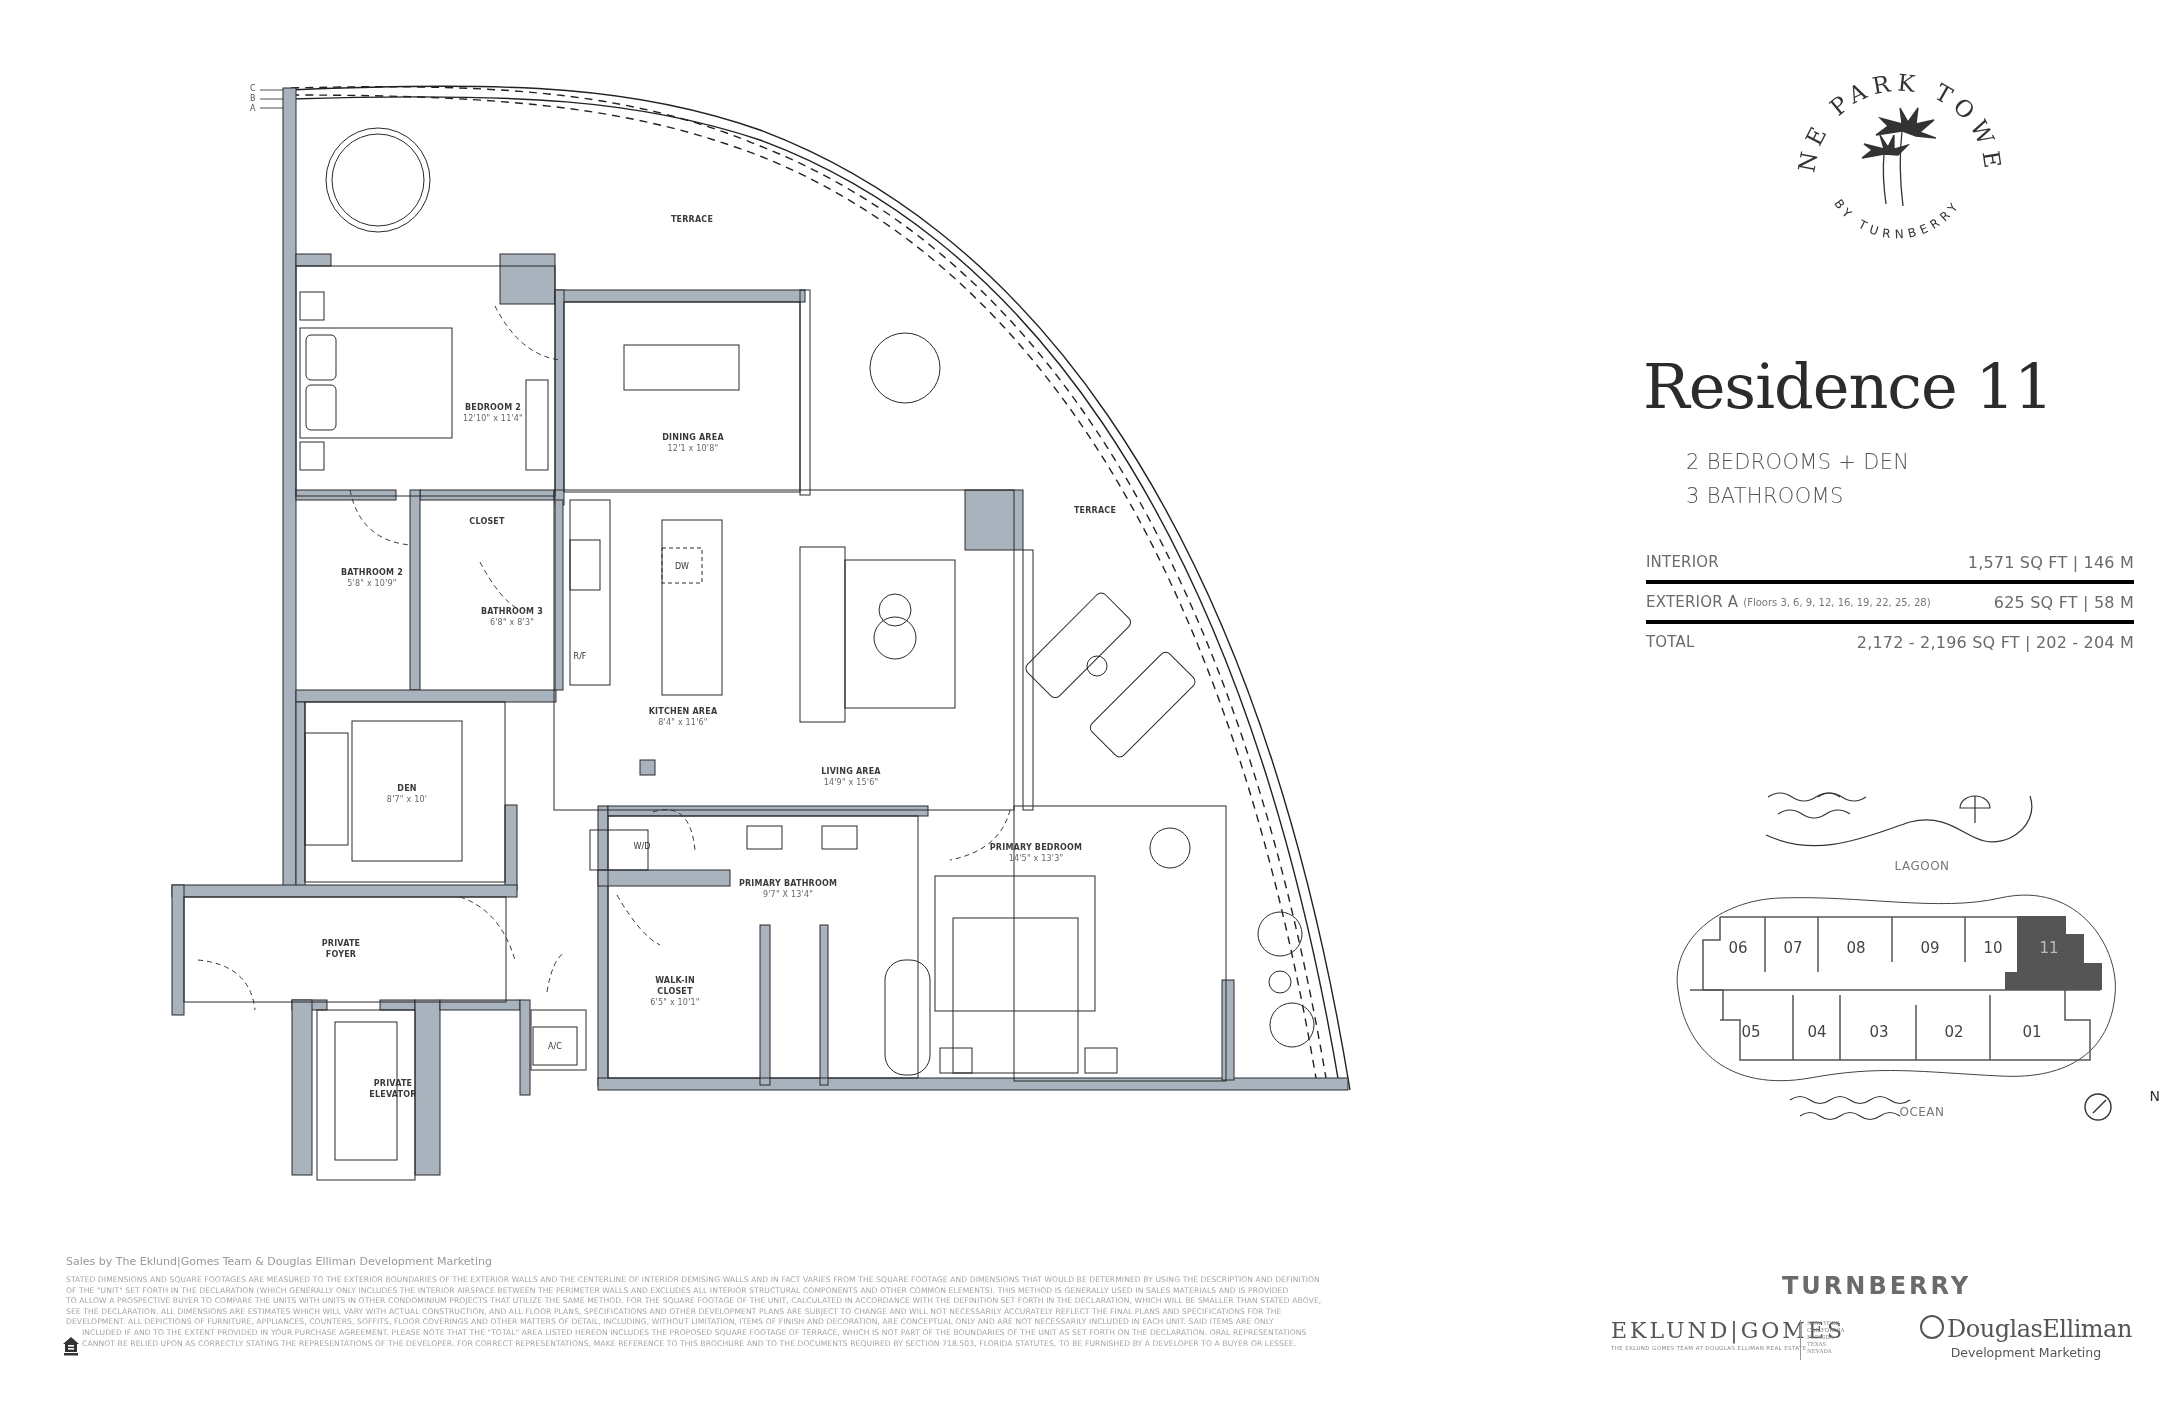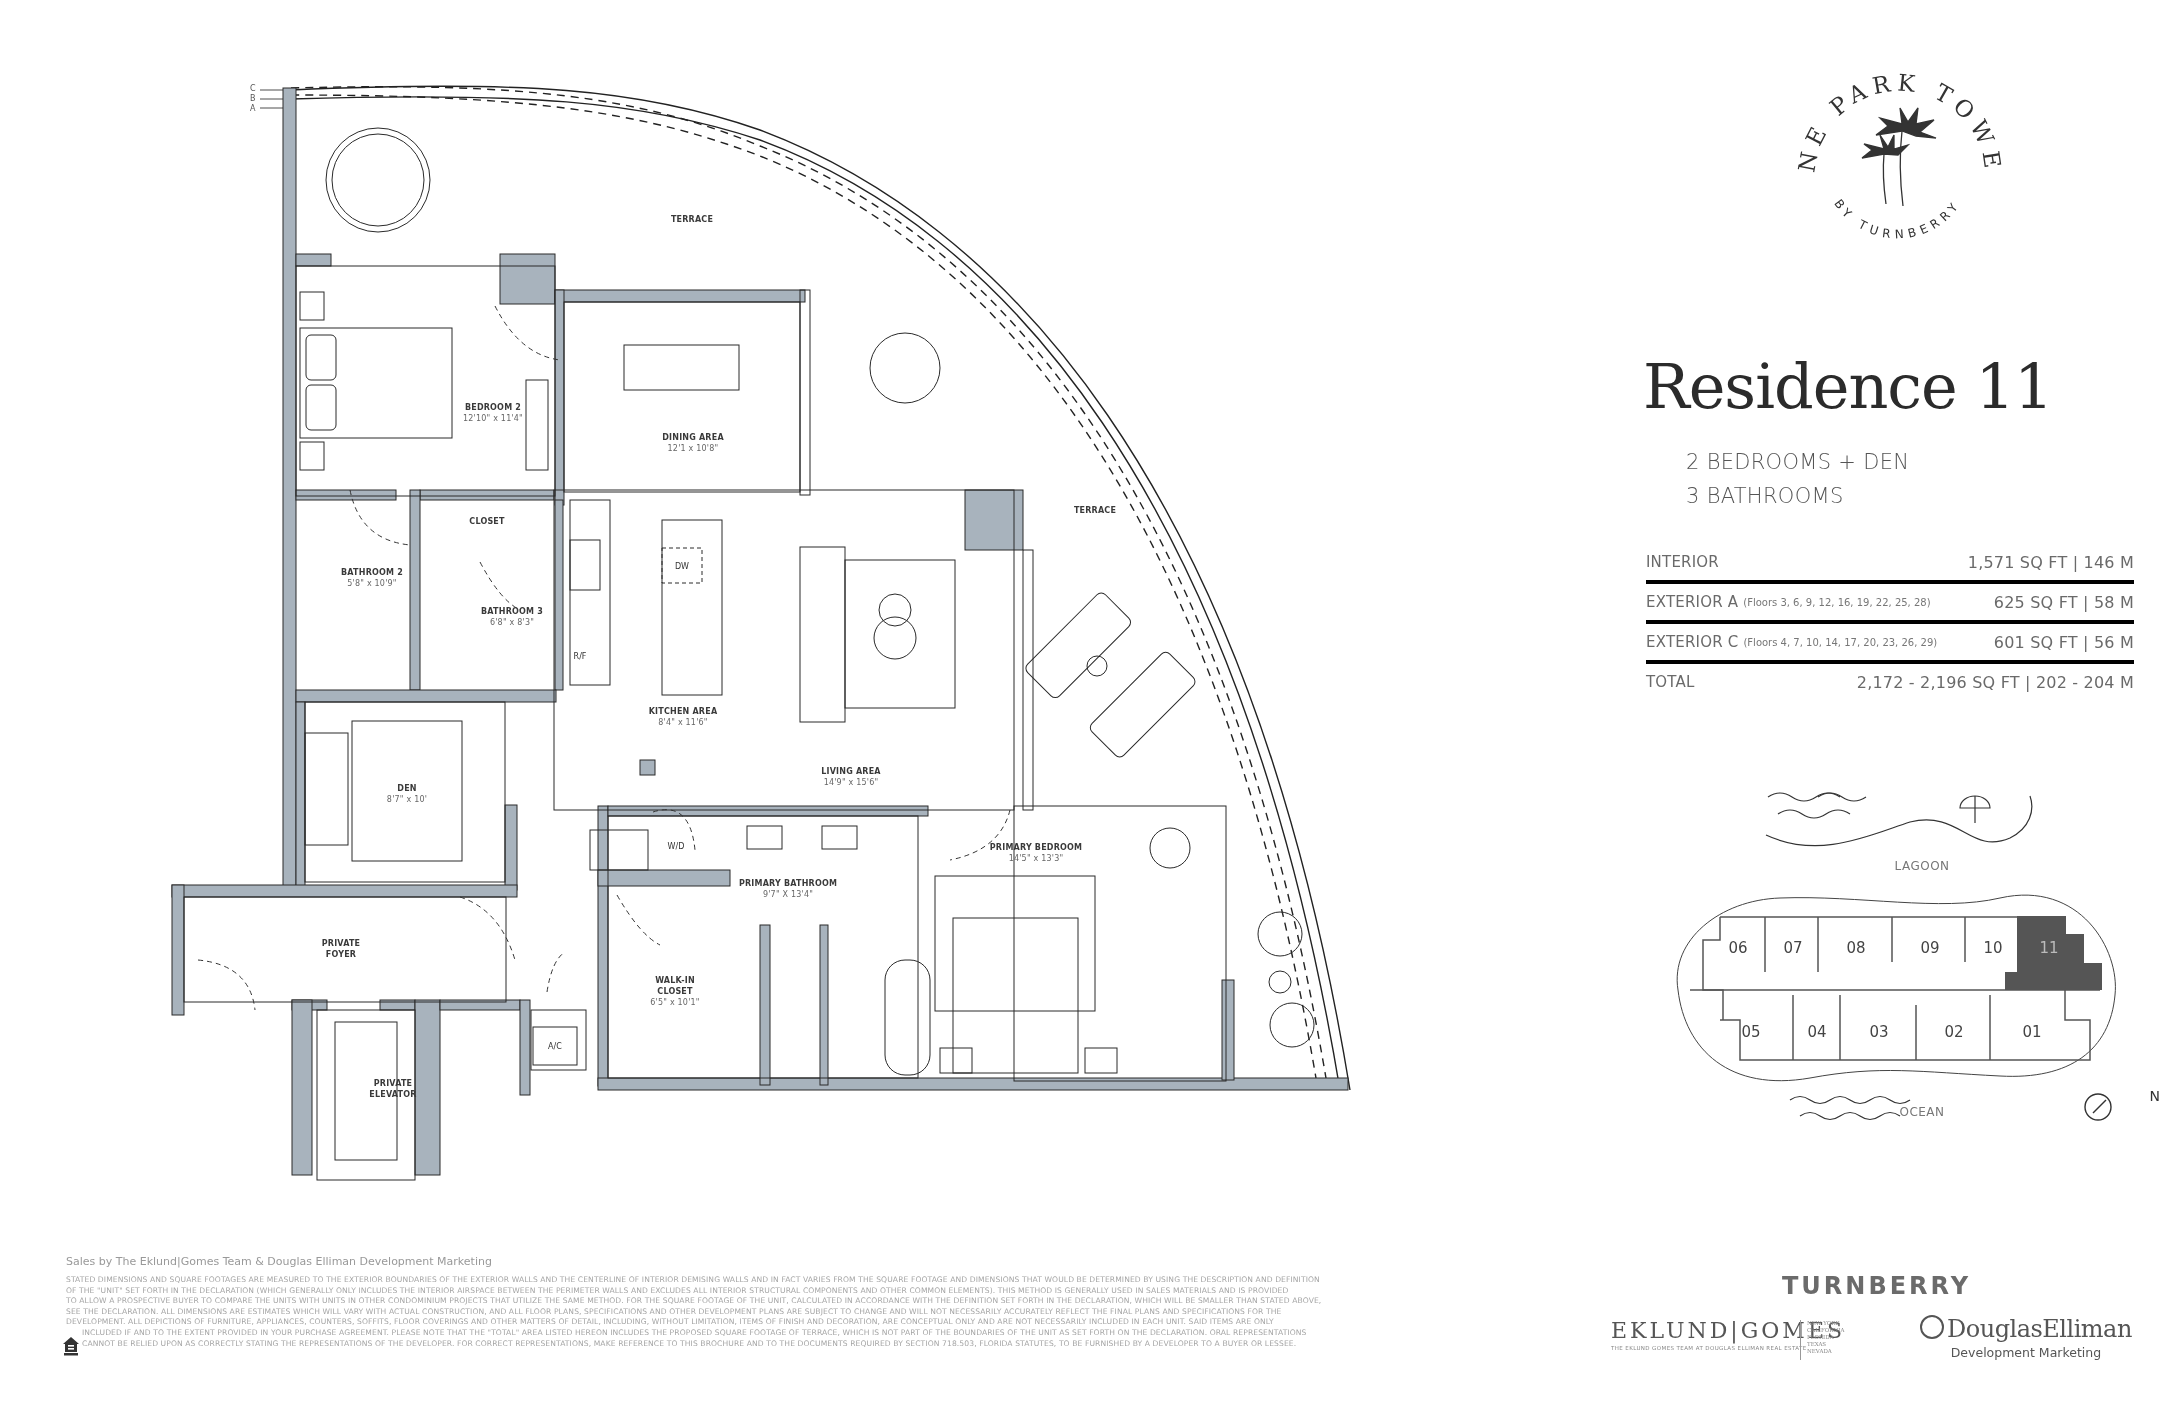--- a/index.html
+++ b/index.html
@@ -232,21 +232,21 @@
     </div>
   <div class="room-label" style="left:341px;top:938px;width:50px;white-space:normal">
     <span class="name">PRIVATE FOYER</span>
     </div>
   <div class="room-label" style="left:393px;top:1078px;width:60px;white-space:normal">
     <span class="name">PRIVATE ELEVATOR</span>
     </div>
 
   <span class="tag" style="left:682px;top:566px">DW</span>
   <span class="tag" style="left:580px;top:656px">R/F</span>
-  <span class="tag" style="left:676px;top:846px">W/D</span>
+  <span class="tag" style="left:642px;top:846px">W/D</span>
   <span class="tag" style="left:555px;top:1046px">A/C</span>
 </div>
 
 <div id="logo">
   <svg width="220" height="190" viewBox="0 0 220 190">
     <defs>
       <path id="arcTop" d="M25 110 A 85 85 0 0 1 195 110"></path>
       <path id="arcBot" d="M40 130 A 75 75 0 0 0 175 130"></path>
     </defs>
     <text font-family="DejaVu Serif, serif" font-size="23" fill="#333" letter-spacing="6">
@@ -273,25 +273,20 @@
     <span class="lbl">INTERIOR</span>
     <span class="floors"></span>
     <span class="val">1,571 SQ FT  |  146 M</span>
   </div>
   <div class="area-row">
     <span class="lbl">EXTERIOR A</span>
     <span class="floors">(Floors 3, 6, 9, 12, 16, 19, 22, 25, 28)</span>
     <span class="val">625 SQ FT  |  58 M</span>
   </div>
   <div class="area-row">
-    <span class="lbl">EXTERIOR C</span>
-    <span class="floors">(Floors 4, 7, 10, 14, 17, 20, 23, 26, 29)</span>
-    <span class="val">601 SQ FT  |  56 M</span>
-  </div>
-  <div class="area-row">
     <span class="lbl">TOTAL</span>
     <span class="floors"></span>
     <span class="val">2,172 - 2,196 SQ FT  |  202 - 204 M</span>
   </div>
 </div>
 
 <div id="site">
   <svg width="470" height="350" viewBox="0 0 470 350">
     <g fill="none" stroke="#333" stroke-width="1.2">
       <path d="M108 17 q12 -8 24 0 q12 8 24 0 q12 -8 24 0"></path>

